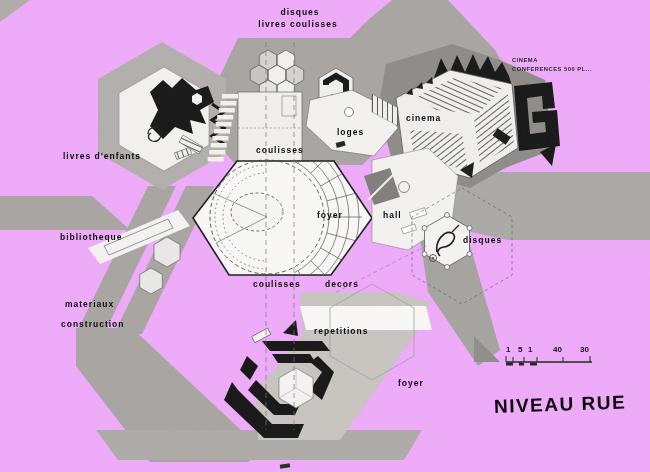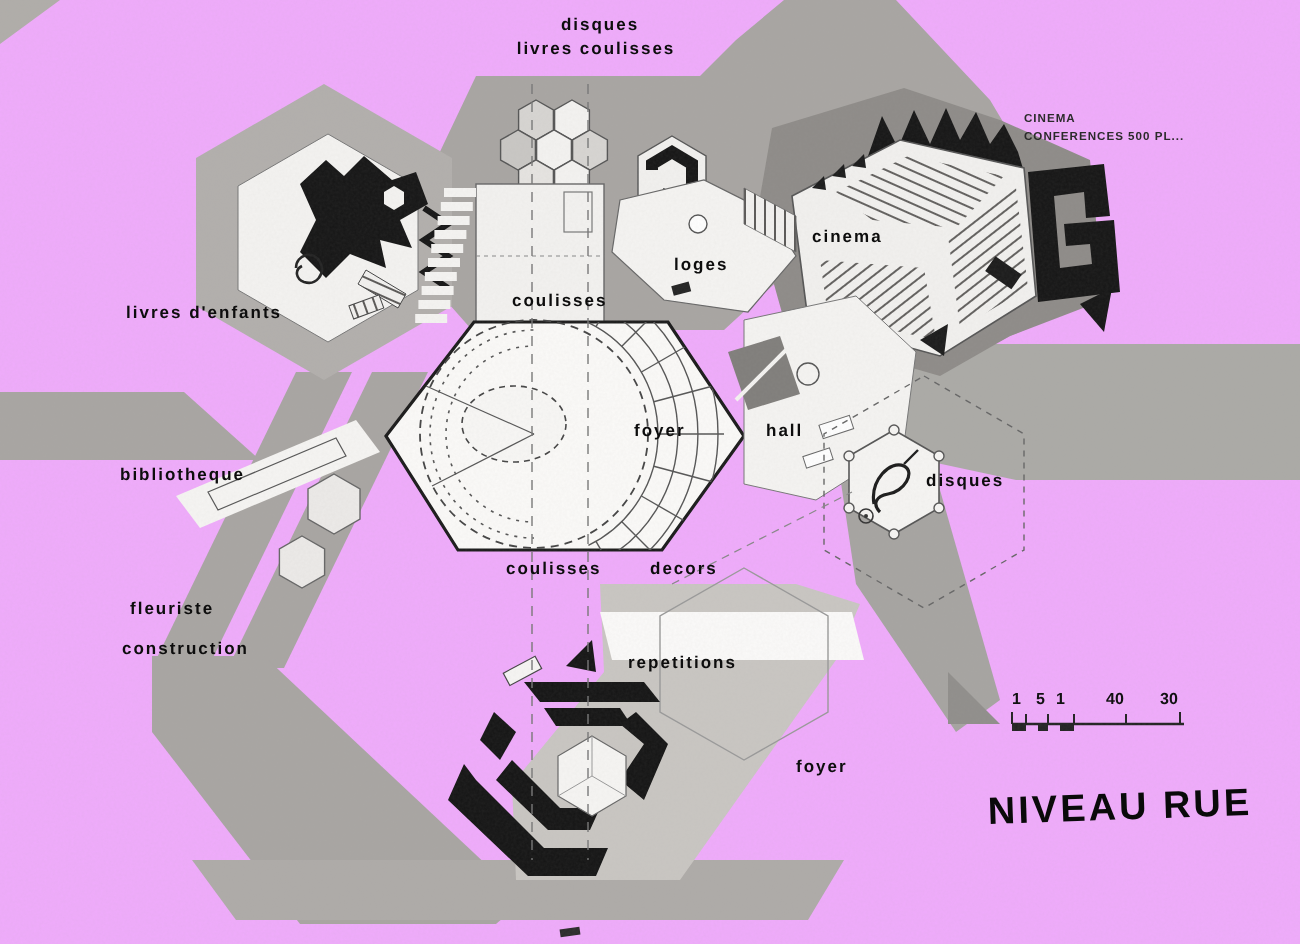--- a/index.html
+++ b/index.html
@@ -262,21 +262,21 @@
 <div class="lbl c" style="left:300px;top:7px">disques</div>
 <div class="lbl c" style="left:298px;top:19px">livres coulisses</div>
 
 <div class="legend" style="left:512px;top:56px">
   <div>CINEMA</div>
   <div>CONFERENCES  500 PL...</div>
 </div>
 
 <div class="lbl" style="left:63px;top:151px">livres d'enfants</div>
 <div class="lbl" style="left:60px;top:232px">bibliotheque</div>
-<div class="lbl" style="left:65px;top:299px">fleuriste</div>
+<div class="lbl" style="left:65px;top:299px">materiaux</div>
 <div class="lbl" style="left:61px;top:319px">construction</div>
 <div class="lbl" style="left:256px;top:145px">coulisses</div>
 <div class="lbl" style="left:337px;top:127px">loges</div>
 <div class="lbl" style="left:406px;top:113px">cinema</div>
 <div class="lbl" style="left:317px;top:210px">foyer</div>
 <div class="lbl" style="left:383px;top:210px">hall</div>
 <div class="lbl" style="left:463px;top:235px">disques</div>
 <div class="lbl" style="left:253px;top:279px">coulisses</div>
 <div class="lbl" style="left:325px;top:279px">decors</div>
 <div class="lbl" style="left:314px;top:326px">repetitions</div>

